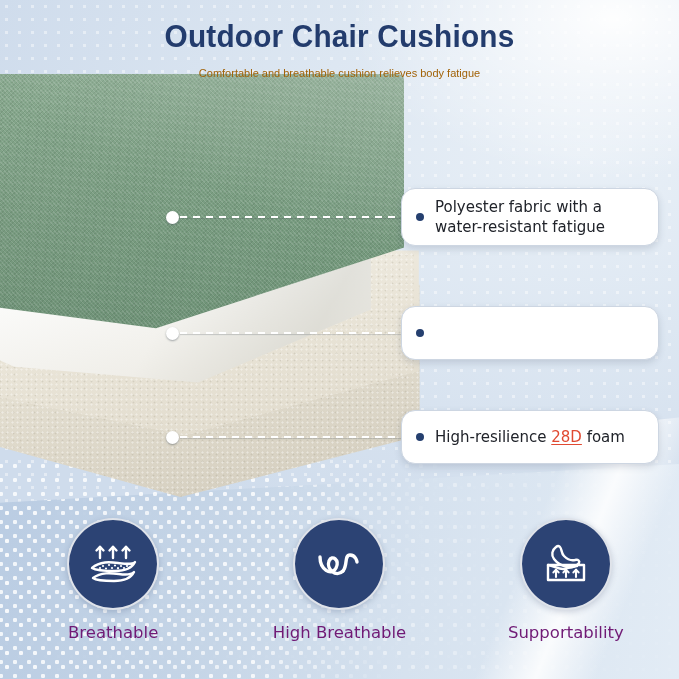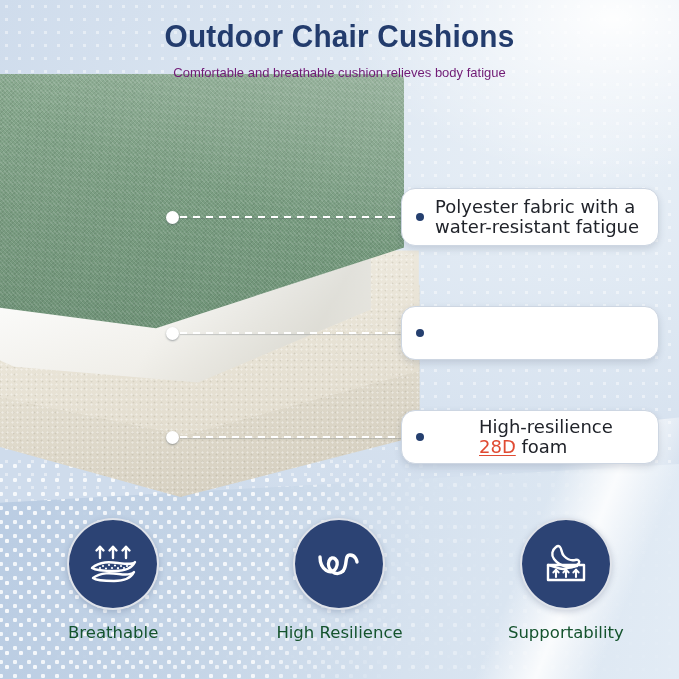--- a/index.html
+++ b/index.html
@@ -61,21 +61,21 @@
   .header{position:absolute;left:0;top:0;width:679px;height:96px;z-index:40;text-align:center;}
   .title{
     margin:0;padding-top:18px;
     font-size:31px;line-height:38px;font-weight:bold;
     letter-spacing:.2px;color:#233c6d;
     font-family:"Liberation Sans","DejaVu Sans",sans-serif;
     transform:scaleX(.96);
   }
   .subtitle{
     margin:0;padding-top:6px;
-    font-size:13px;line-height:22px;font-weight:400;color:#701a75;
+    font-size:11px;line-height:22px;font-weight:400;color:#a16207;
   }
 
   
   .stack{position:absolute;left:-96px;top:92px;width:560px;height:420px;z-index:10;}
 
   .layer{position:absolute;}
 
   
   .foam{
     left:6px;top:188px;width:520px;height:236px;
@@ -159,38 +159,38 @@
     box-shadow:0 3px 7px rgba(50,65,90,.16);
     display:flex;align-items:center;
     padding:11px 16px 11px 14px;
     box-sizing:border-box;
   }
   .callout .bullet{
     width:8px;height:8px;border-radius:50%;
     background:#253f6f;flex:0 0 8px;margin-right:11px;
   }
   .callout .ctext{
-    font-size:18px;line-height:20px;color:#20232a;
+    font-size:15px;line-height:20px;color:#20232a;
     font-family:"DejaVu Sans","Liberation Sans",sans-serif;
   }
   .hi{color:#e04a32;text-decoration:underline;text-underline-offset:2px;}
 
   
   .features{position:absolute;left:0;bottom:16px;width:679px;height:145px;z-index:45;display:flex;}
   .feature{flex:1 1 0;display:flex;flex-direction:column;align-items:center;}
   .fcircle{
     width:88px;height:88px;border-radius:50%;
     background:#2c4374;
     border:2.5px solid rgba(255,255,255,.85);
     display:flex;align-items:center;justify-content:center;
     box-shadow:0 2px 6px rgba(40,60,100,.22);
   }
   .flabel{
     margin-top:13px;font-size:16.5px;line-height:20px;
-    color:#14532d;font-weight:400;
+    color:#701a75;font-weight:400;
     font-family:"DejaVu Sans","Liberation Sans",sans-serif;
   }
 </style>
 </head>
 <body>
 
 <div id="stage">
 
   <div class="bg-base"></div>
   <div class="bg-dots"></div>
@@ -243,21 +243,21 @@
     <span class="ctext">
       <span>Polyester fabric with a</span><br>
       <span>water-resistant fatigue</span>
     </span>
   </div>
 
   <div class="callout" style="left:401px;top:306px;width:258px;height:54px;">
     <span class="bullet"></span>
   </div>
 
-  <div class="callout" style="left:401px;top:410px;width:258px;height:54px;gap:44px;">
+  <div class="callout" style="left:401px;top:410px;width:258px;height:54px;">
     <span class="bullet"></span>
     <span class="ctext"><span>High-resilience </span><span class="hi">28D</span><span> foam</span></span>
   </div>
 
   <div class="features">
 
     <div class="feature">
       <div class="fcircle">
         <svg width="58" height="58" viewBox="0 0 58 58">
           <g fill="none" stroke="#ffffff" stroke-width="2.4" stroke-linecap="round" stroke-linejoin="round">
@@ -290,21 +290,21 @@
 
     <div class="feature">
       <div class="fcircle">
         <svg width="58" height="58" viewBox="0 0 58 58">
           <g fill="none" stroke="#ffffff" stroke-width="3.4" stroke-linecap="round" stroke-linejoin="round">
             <path d="M10 22 C10 34, 21 42, 26 33 C30 25, 22 19, 19 26 C16 34, 26 43, 33 36"></path>
             <path d="M33 36 C38 30, 34 20, 40 20 C46 20, 47 27, 47 27"></path>
           </g>
         </svg>
       </div>
-      <div class="flabel">High Resilience</div>
+      <div class="flabel">High Breathable</div>
     </div>
 
     <div class="feature">
       <div class="fcircle">
         <svg width="58" height="58" viewBox="0 0 58 58">
           <g fill="none" stroke="#ffffff" stroke-width="2.4" stroke-linecap="round" stroke-linejoin="round">
             <path d="M13 30 H47 V45 H11 V30 Z"></path>
             <path d="M11 30 C17 31, 21 34, 26 34 C31 34, 34 31, 40 31"></path>
             <path d="M19 12 C15 15, 14 20, 17 24 C20 28, 26 31, 30 32 C35 33, 40 31, 42 28 C43 26, 41 24, 38 25 C34 26, 30 24, 27 21 C24 18, 25 14, 23 12 C22 10.5, 20.5 10.8, 19 12 Z"></path>
           </g>

